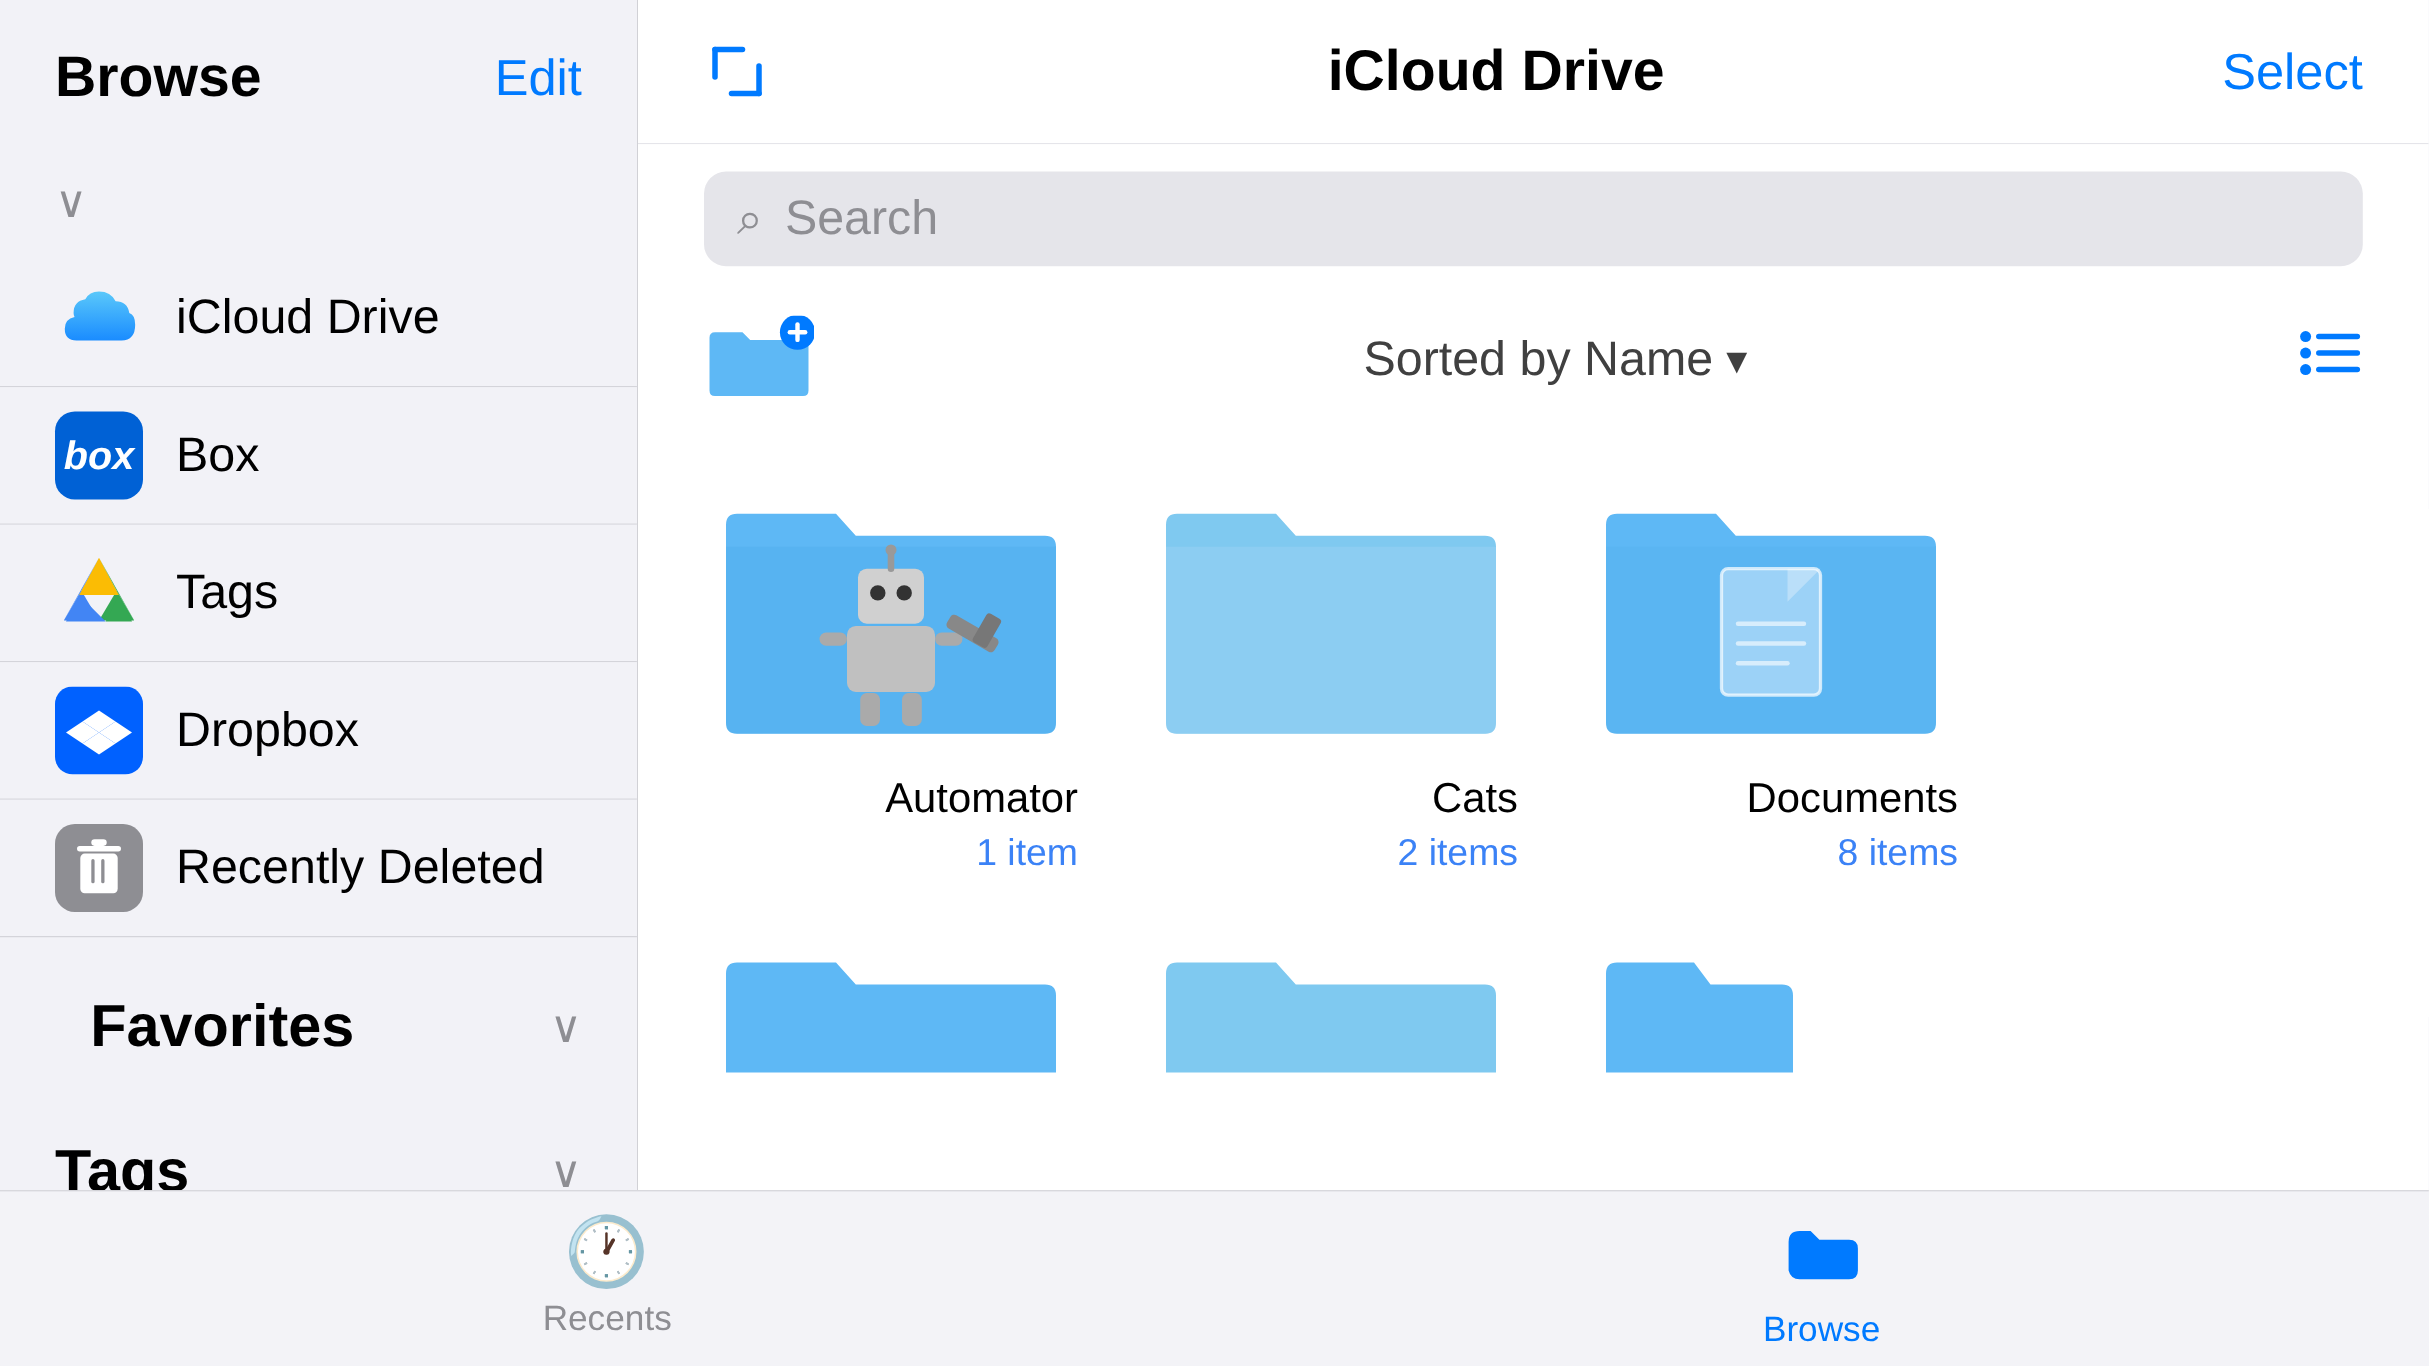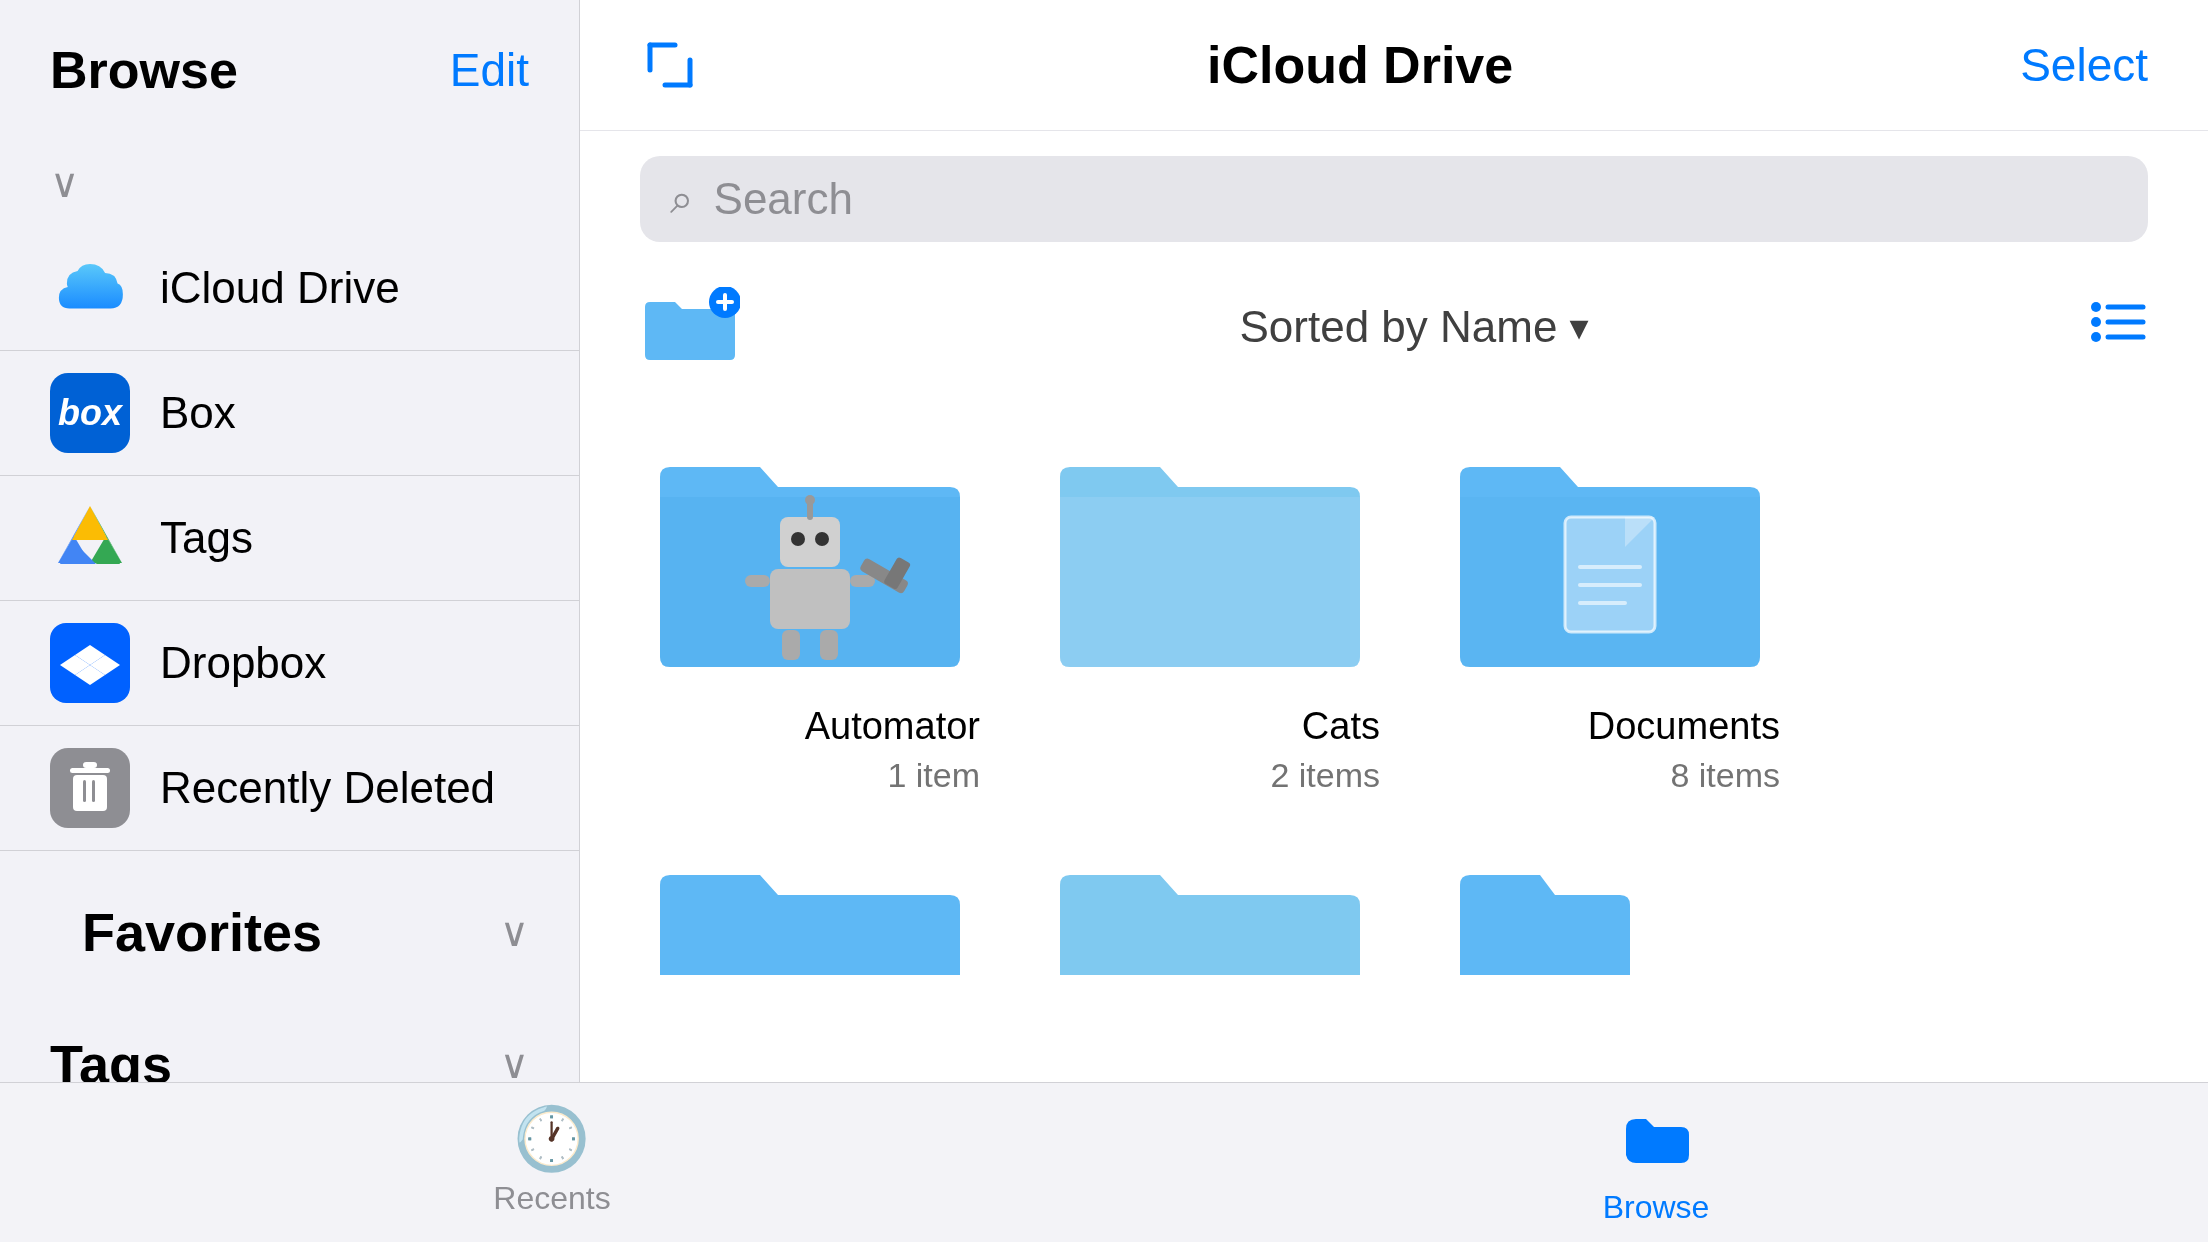--- a/index.html
+++ b/index.html
@@ -237,21 +237,21 @@
 
     .folder-name {
       font-size: 38px;
       color: #000;
       font-weight: 400;
       text-align: center;
     }
 
     .folder-count {
       font-size: 34px;
-      color: #737373;
+      color: #3b82f6;
       text-align: center;
       margin-top: -10px;
     }
 
     
     .tab-bar {
       height: 160px;
       background: rgba(242, 242, 247, 0.95);
       border-top: 1px solid #d1d1d6;
       display: flex;

